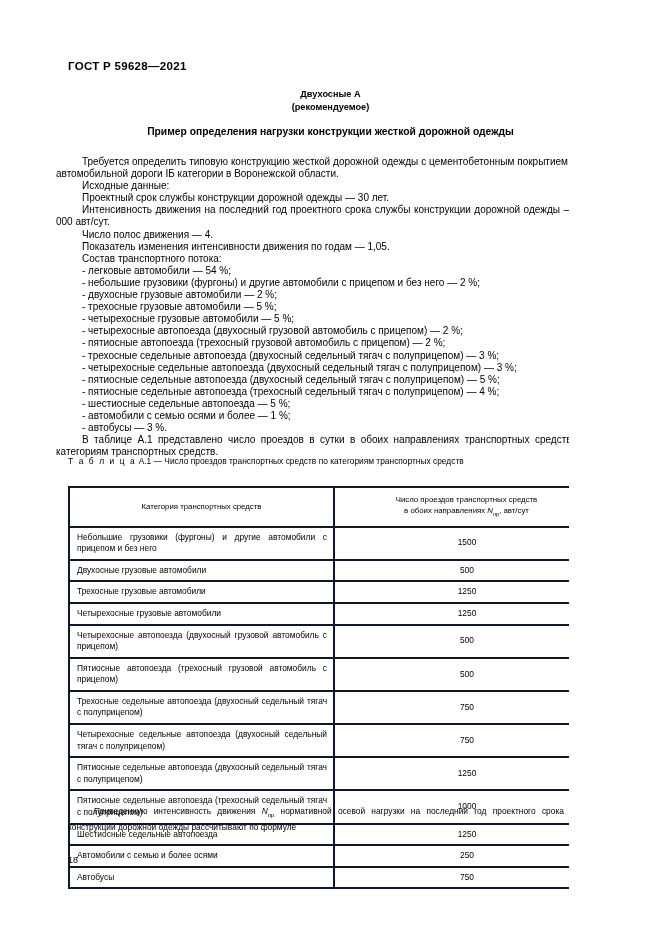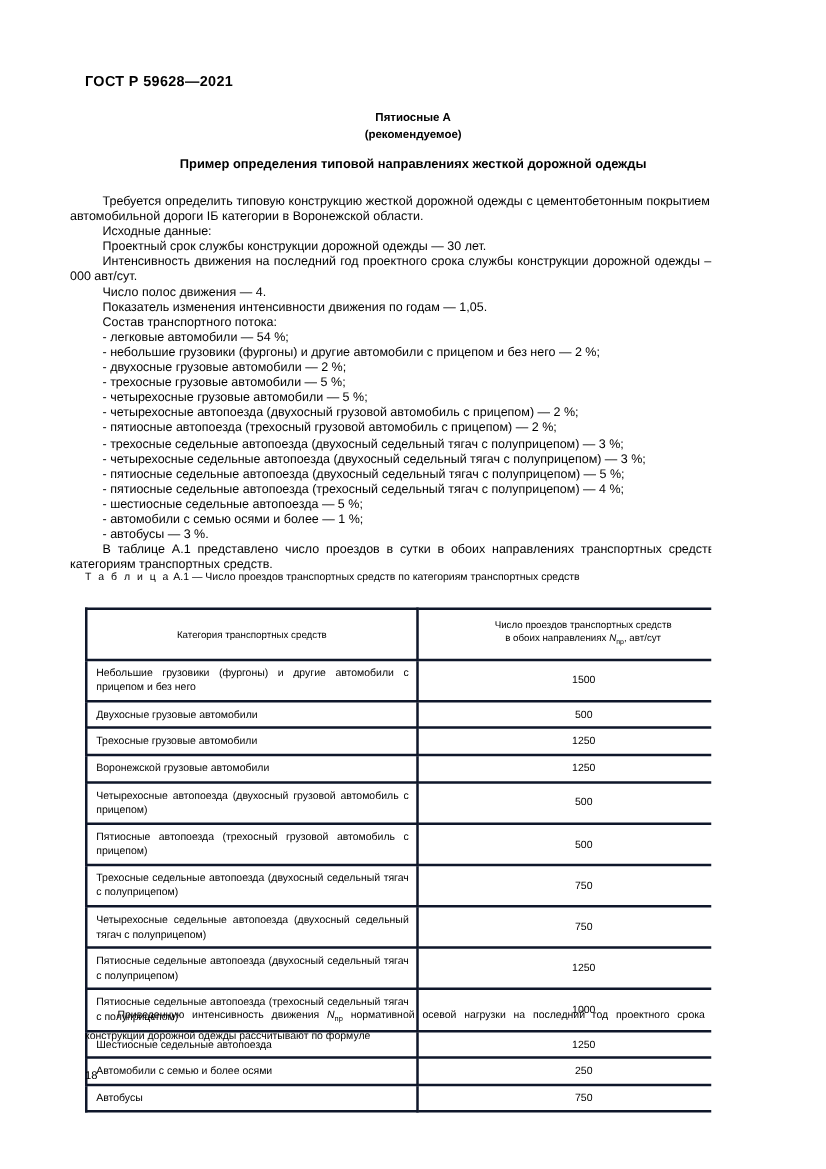--- a/index.html
+++ b/index.html
@@ -139,25 +139,25 @@
   }
 </style>
 </head>
 <body>
 
 <div class="page">
 
   <div class="header-std">ГОСТ Р 59628—2021</div>
 
   <div class="appendix-block">
-    <div>Пятиосные А</div>
+    <div>Двухосные А</div>
     <div>(рекомендуемое)</div>
   </div>
 
-  <div class="appendix-title">Пример определения типовой направлениях жесткой дорожной одежды</div>
+  <div class="appendix-title">Пример определения нагрузки конструкции жесткой дорожной одежды</div>
 
   <div class="body-text">
     <p class="p-indent just">Требуется определить типовую конструкцию жесткой дорожной одежды с цементобетонным покрытием для автомобильной дороги IБ категории в Воронежской области.</p>
     <p class="p-hang">Исходные данные:</p>
     <p class="p-hang">Проектный срок службы конструкции дорожной одежды — 30 лет.</p>
     <p class="p-indent just">Интенсивность движения на последний год проектного срока службы конструкции дорожной одежды — 25 000 авт/сут.</p>
     <p class="p-hang">Число полос движения — 4.</p>
     <p class="p-hang">Показатель изменения интенсивности движения по годам — 1,05.</p>
     <p class="p-hang">Состав транспортного потока:</p>
 
@@ -204,21 +204,21 @@
         </tr>
         <tr>
           <td class="cat">Двухосные грузовые автомобили</td>
           <td class="num">500</td>
         </tr>
         <tr>
           <td class="cat">Трехосные грузовые автомобили</td>
           <td class="num">1250</td>
         </tr>
         <tr>
-          <td class="cat">Воронежской грузовые автомобили</td>
+          <td class="cat">Четырехосные грузовые автомобили</td>
           <td class="num">1250</td>
         </tr>
         <tr>
           <td class="cat">Четырехосные автопоезда (двухосный грузовой автомобиль с прицепом)</td>
           <td class="num">500</td>
         </tr>
         <tr>
           <td class="cat">Пятиосные автопоезда (трехосный грузовой автомобиль с прицепом)</td>
           <td class="num">500</td>
         </tr>

